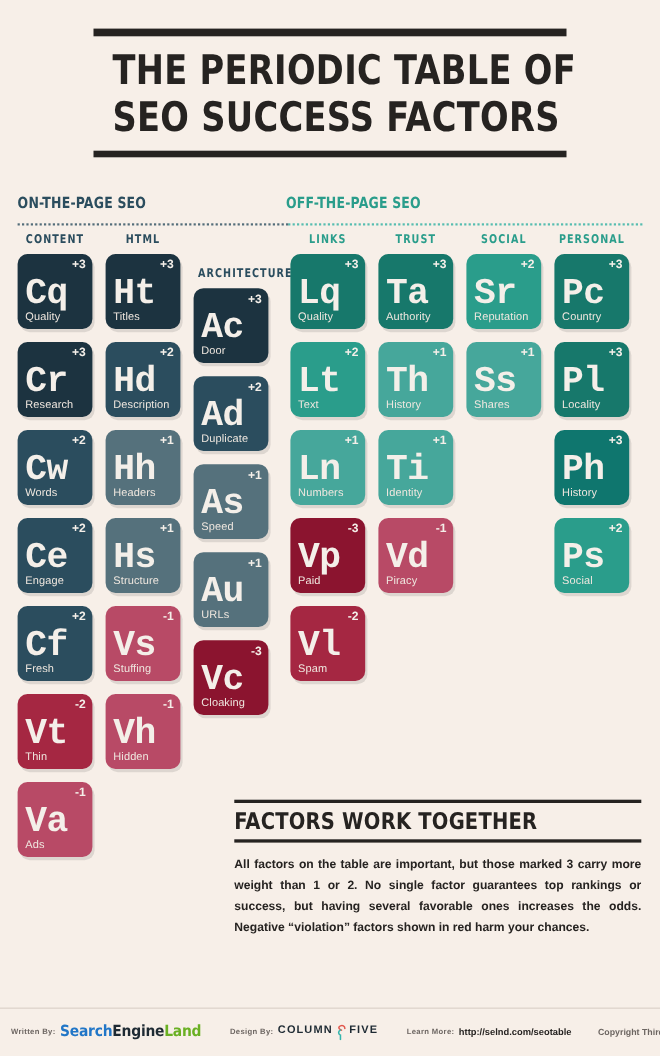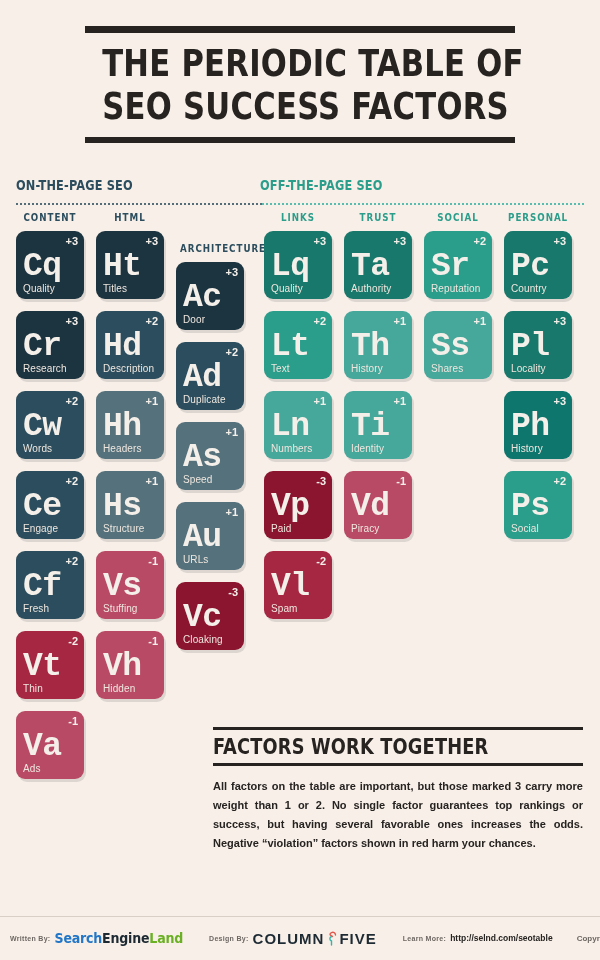--- a/index.html
+++ b/index.html
@@ -100,22 +100,22 @@
   .footer { position: absolute; left: 0; top: 916px; width: 600px; height: 44px;
     display: flex; align-items: center; }
   .fgrp { display: flex; align-items: center; white-space: nowrap; }
   .flab { font-family: "Liberation Sans", sans-serif; font-weight: 700; font-size: 7px;
     color: #6d6662; letter-spacing: 0.3px; margin-right: 4px; }
   .sel-logo { font-family: "DejaVu Sans Condensed","Liberation Sans Narrow","Liberation Sans", sans-serif;
     font-weight: 700; font-size: 14px; letter-spacing: -0.2px; }
   .sel-logo .s1 { color: #2176c7; }
   .sel-logo .s2 { color: #1e2a33; }
   .sel-logo .s3 { color: #6ab023; }
-  .cf-logo { font-family: "Liberation Sans", sans-serif; font-weight: 700; font-size: 15px;
-    color: #1e2a33; letter-spacing: 1px; display: flex; align-items: center; }
+  .cf-logo { font-family: "Liberation Sans", sans-serif; font-weight: 700; font-size: 10px;
+    color: #1e2a33; letter-spacing: 1px; display: flex; }
   .cf-mark { display: inline-block; width: 11px; height: 15px; margin: 0 2px; position: relative; }
   .flink { font-family: "Liberation Sans", sans-serif; font-weight: 700; font-size: 8.5px; color: #262321; }
   .fcopy { font-family: "Liberation Sans", sans-serif; font-weight: 700; font-size: 8px; color: #6d6662; }
 </style>
 </head>
 <body>
 
 <div id="page">
 
   <div class="title-block">

